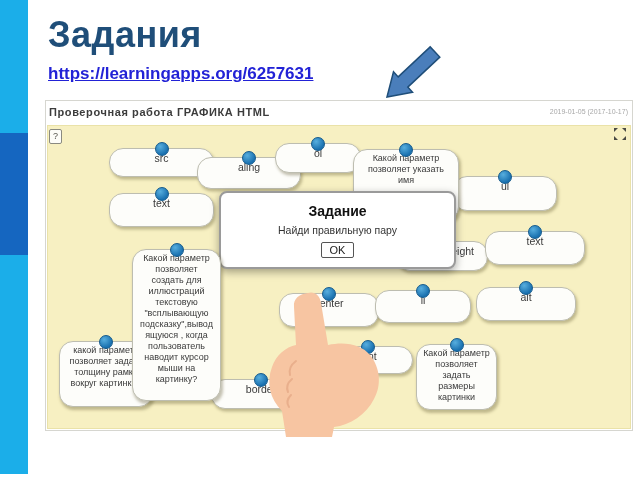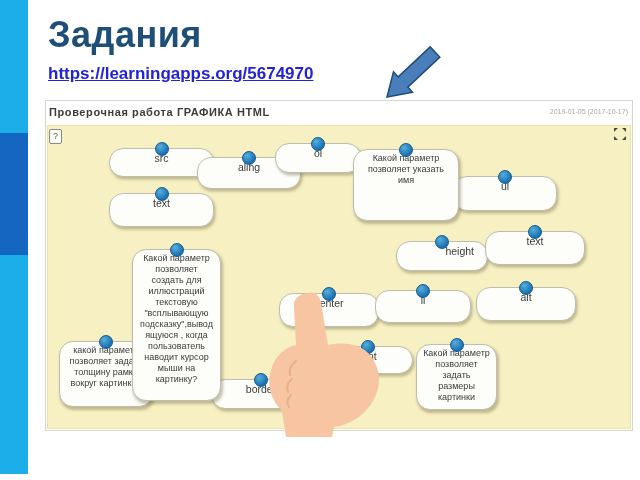--- a/index.html
+++ b/index.html
@@ -78,21 +78,21 @@
   }
   .hand-cursor{position:absolute;left:210px;top:188px;width:140px;height:148px;z-index:30;pointer-events:none;}
 </style>
 </head>
 <body>
 
 <div class="accent-bar"></div>
 <div class="accent-bar-dark"></div>
 
 <div class="slide-title">Задания</div>
-<a class="slide-link">https://learningapps.org/5674970</a>
+<a class="slide-link">https://learningapps.org/6257631</a>
 
 <svg class="arrow-icon" viewBox="0 0 62 58">
   <polygon points="4,55 10.5,29.8 15.2,34.9 47.2,4.9 56.8,15.1 24.8,45.1 29.5,50.2" fill="#4A7EBB" stroke="#1F4E79" stroke-width="1.5"></polygon>
 </svg>
 
 <div class="app-window">
   <div class="app-title">Проверочная работа ГРАФИКА HTML</div>
   <div class="app-date">2019-01-05 (2017-10-17)</div>
   <div class="board"></div>
   <div class="help-icon">?</div>
@@ -160,20 +160,25 @@
       <div class="pill word" style="left: 165px; top: 278px; width: 100px; height: 30px; z-index: 2;">
         <span class="pin-dot"></span>
         <span>border</span>
       </div>
       <div class="pill question" style="left: 370px; top: 243px; width: 81px; height: 66px; z-index: 2;">
         <span class="pin-dot"></span>
         <span>Какой параметр позволяет задать размеры картинки</span>
       </div>
     </div>
 
+  <div class="modal">
+    <div class="modal-title">Задание</div>
+    <div class="modal-text">Найди правильную пару</div>
+    <span class="ok-button">OK</span>
+  </div>
 
   <svg class="hand-cursor" viewBox="0 0 140 148">
     <path d="M52,4 C58,2 64,6 65,14 L72,56 C90,52 106,56 114,66
              C124,78 126,96 118,110 C110,126 94,136 78,138
              L76,148 L30,148 L26,122 C14,110 10,94 16,78
              C20,66 30,58 40,56 L38,18 C37,9 44,5 52,4 Z" fill="#F7C5A2"></path>
     <path d="M40,72 q-8,6 -6,14 M36,90 q-7,6 -4,13 M35,106 q-6,6 -2,12" fill="none" stroke="#E9AF8C" stroke-width="2" stroke-linecap="round"></path>
   </svg>
 </div>
 

